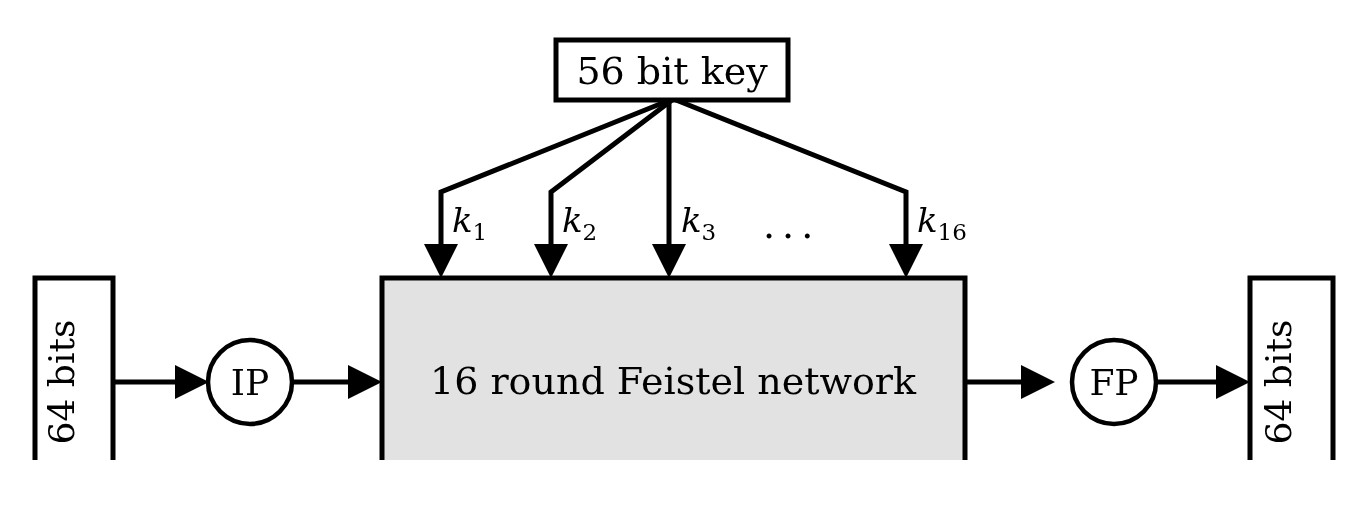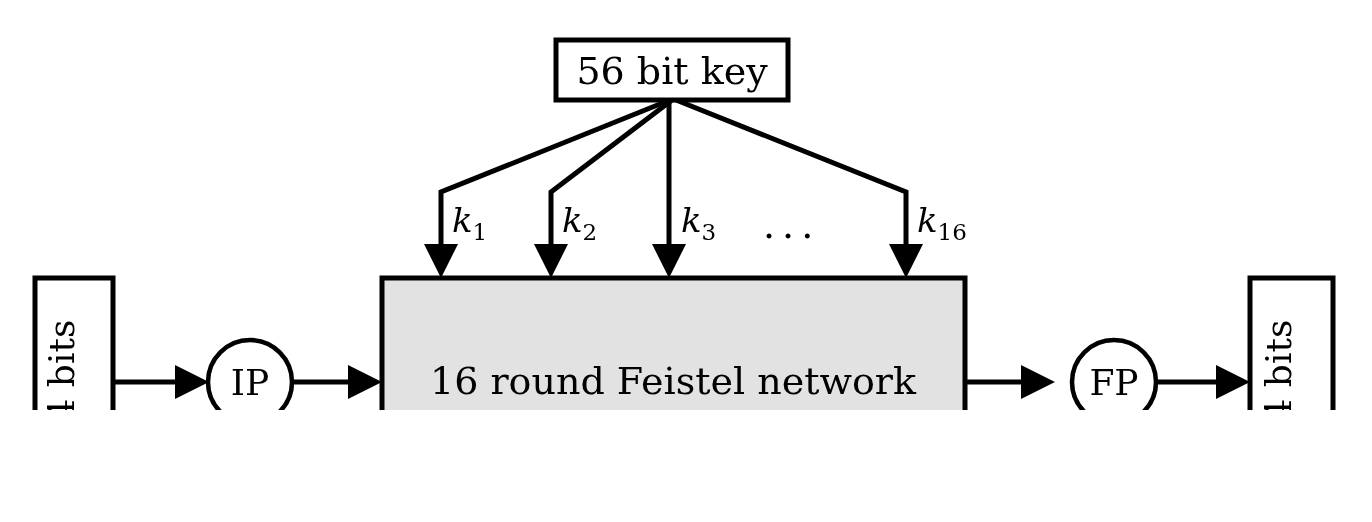--- a/index.html
+++ b/index.html
@@ -7,21 +7,21 @@
     margin: 0;
     padding: 0;
     background: #ffffff;
   }
   body {
     font-family: "DejaVu Serif", serif;
   }
   #diagram-root {
     position: relative;
     width: 1372px;
-    height: 410px;
+    height: 460px;
     background: #ffffff;
     overflow: hidden;
   }
   svg#des-diagram {
     display: block;
     width: 1372px;
     height: 522px;
   }
   .box-shape {
     fill: #ffffff;

